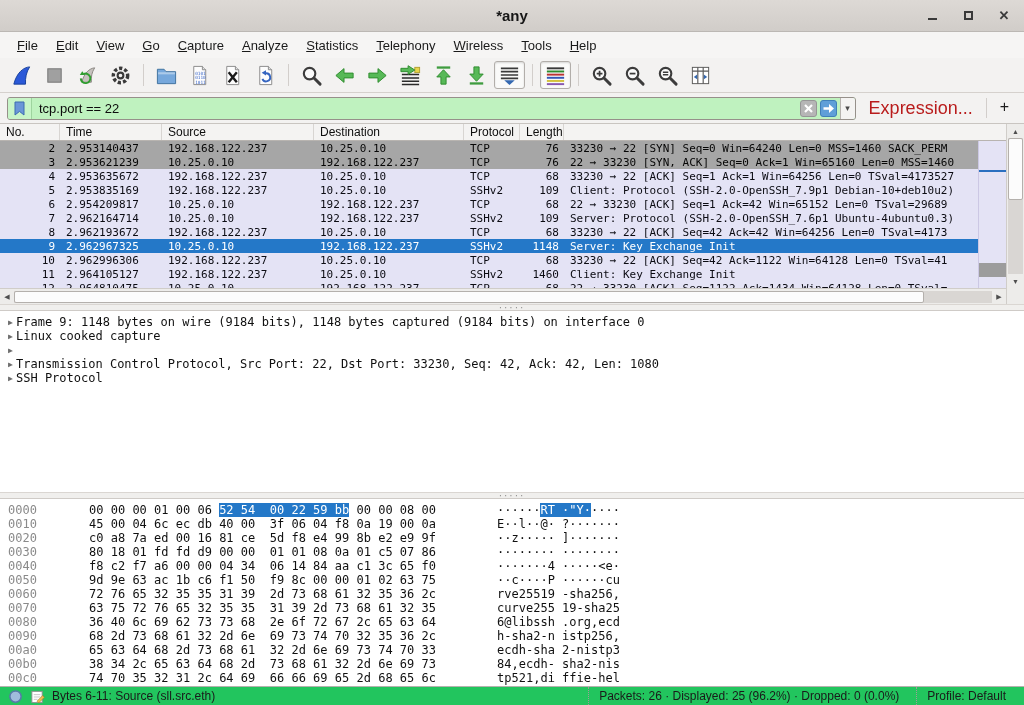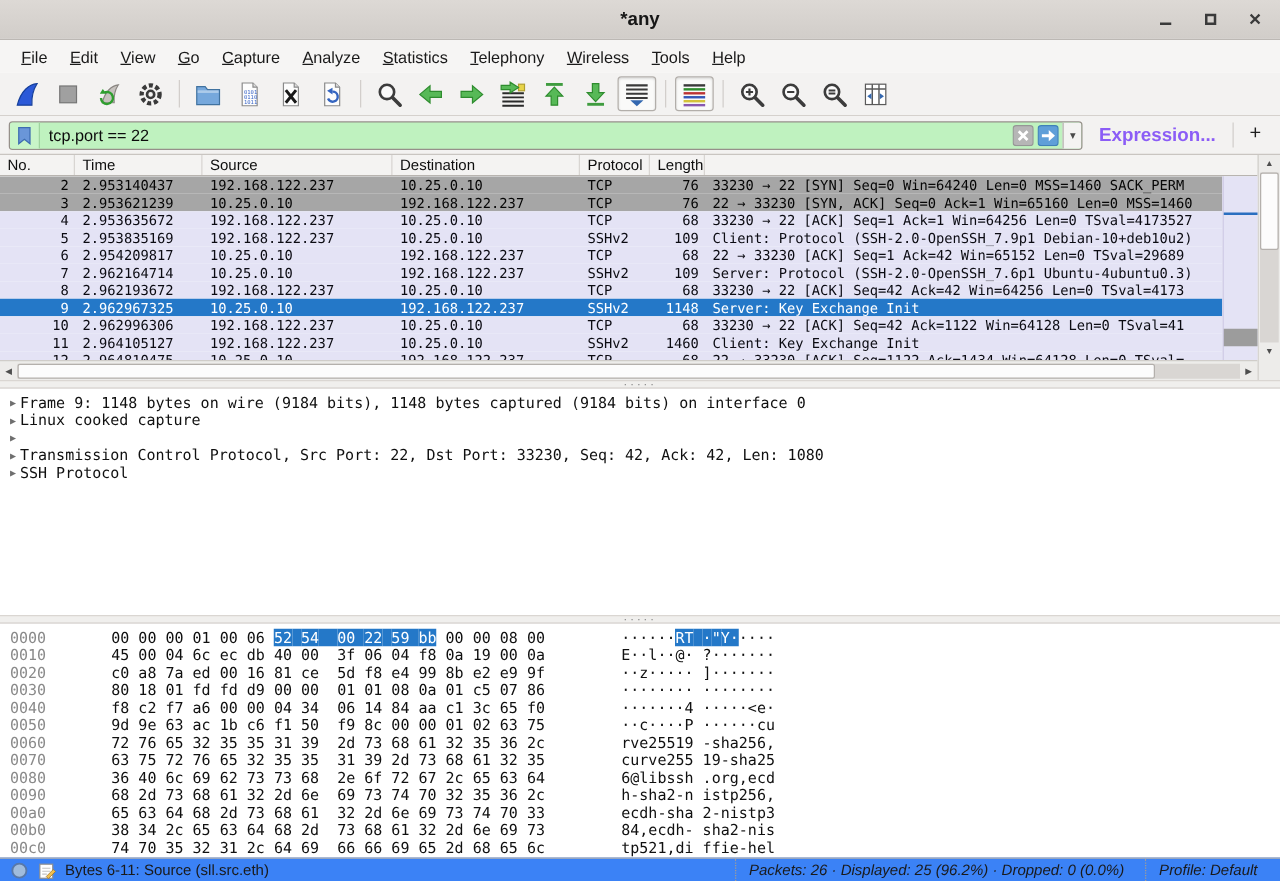--- a/index.html
+++ b/index.html
@@ -36,21 +36,21 @@
                align-items:center; padding:0 7px; gap:7px; flex:none; }
   .filter-input { flex:1; height:23px; border:1px solid #96908a; border-radius:3px; background:#bff2bf;
                   display:flex; align-items:center; overflow:hidden; }
   .bookmark { width:24px; height:100%; display:flex; align-items:center; justify-content:center;
               border-right:1px solid #9ed49e; background:#c8f5c8; flex:none; }
   .filter-text { flex:1; padding-left:7px; font-size:13px; color:#0c0c0c; white-space:pre; }
   .clear-btn, .apply-btn { width:17px; height:17px; margin-right:3px; flex:none; display:flex;
                            align-items:center; justify-content:center; }
   .filter-caret { width:15px; height:100%; background:#f4f3f2; border-left:1px solid #b6b2ae;
                   display:flex; align-items:center; justify-content:center; font-size:9px; color:#4a4a4a; flex:none; }
-  .expr-btn { font-size:15px; color:#8b5cf6; padding:0 6px;font-weight:bold; }
+  .expr-btn { font-size:18px; color:#b91c1c; padding:0 6px; }
   .fb-sep { width:1px; height:20px; background:#d2cecb; }
   .add-btn { font-size:16px; color:#1e1e1e; padding:0 8px 2px 6px; }
 
   
   .listpane { height:180px; flex:none; display:grid; grid-template-columns:1fr 28px 18px;
               grid-template-rows:17px 147px 16px; background:#fff; }
   .plheader { grid-column:1/3; grid-row:1; display:flex; background:#f4f3f2;
               border-bottom:1px solid #b8b4b0; font-size:12px; color:#0e0e0e; overflow:hidden; }
   .hcol { border-right:1px solid #d8d5d2; padding:1px 0 0 6px; white-space:pre; overflow:hidden; flex:none; }
   .hcol.flex { flex:1; border-right:none; }
@@ -99,24 +99,24 @@
   
   .hexpane { height:187px; flex:none; background:#fff; font-family:"DejaVu Sans Mono",monospace;
              font-size:12px; padding-top:4px; overflow:hidden; }
   .hrow { height:14px; display:flex; white-space:pre; align-items:center;gap:35px; }
   .hoffset { color:#8a8a8a; padding-left:8px; width:42px; flex:none; }
   .hbytes { margin-left:12px; color:#101010; }
   .hascii { margin-left:26px; color:#101010; }
   .hl { background:#2478c8; color:#fff; }
 
   
-  .statusbar { height:19px; flex:none; background:#3b82f6; border-top:1px solid #b6b2ae; display:flex;
+  .statusbar { height:19px; flex:none; background:#22c55e; border-top:1px solid #b6b2ae; display:flex;
                align-items:center; font-size:12px; color:#1a1a1a; padding:0 8px; gap:7px; }
   .sb-spacer { flex:1; }
-  .sb-sect { border-left:1px dotted #a09c98; padding:1px 10px; height:100%; display:flex; align-items:center;font-style:italic; }
+  .sb-sect { border-left:1px dotted #a09c98; padding:1px 10px; height:100%; display:flex; align-items:center; }
 </style>
 </head>
 <body>
 
 <div class="app">
 
   <div class="titlebar">
     <div class="title">*any</div>
     <div class="winbtns">
       <span class="wb">

